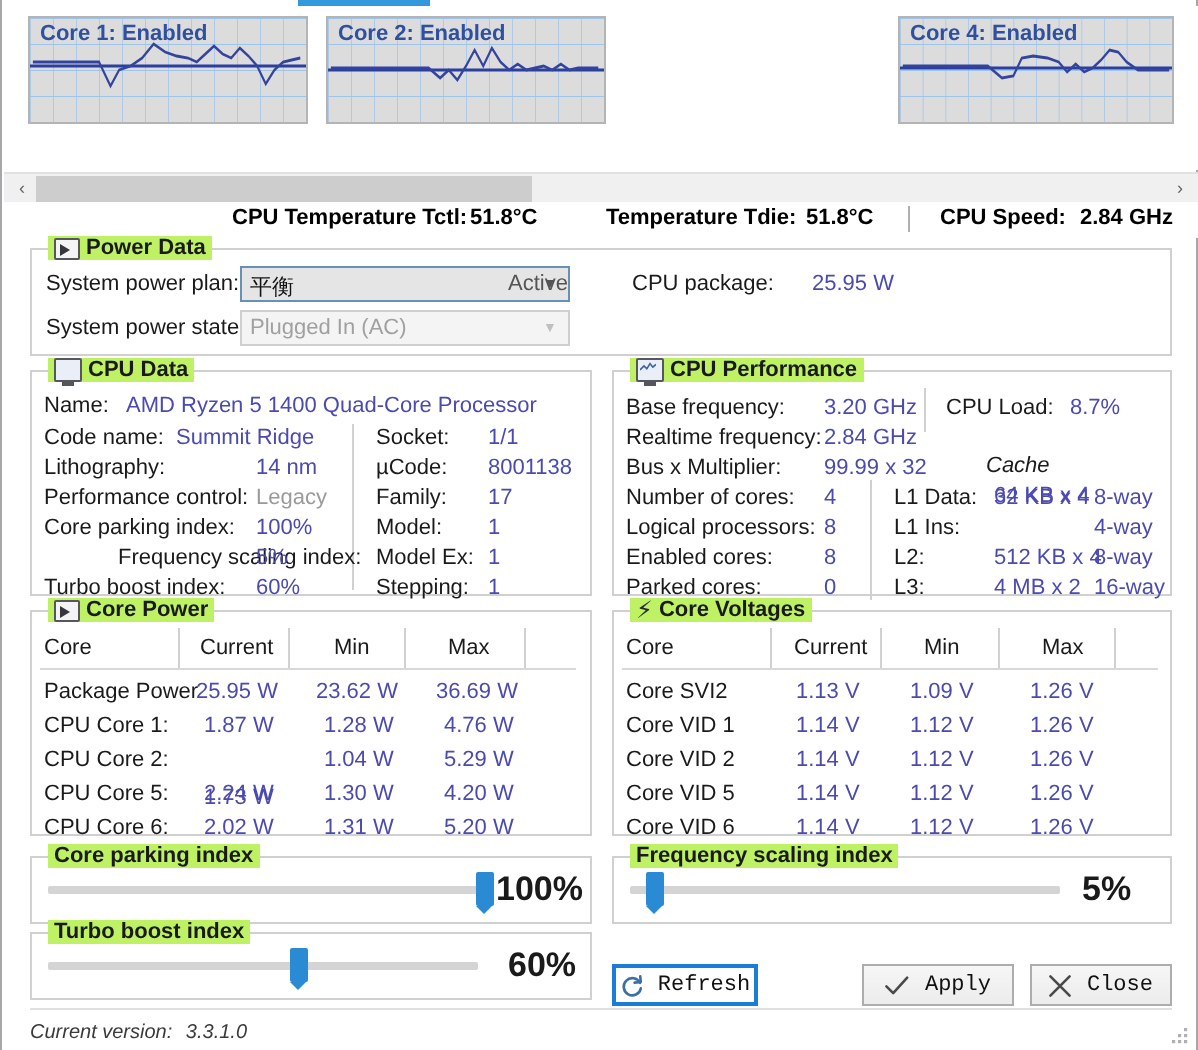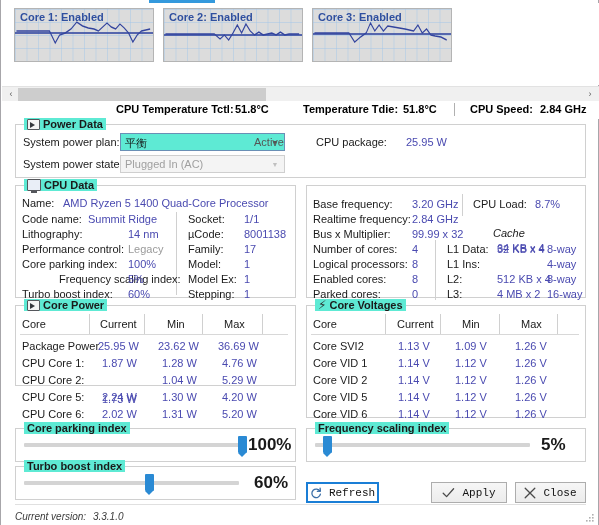--- a/index.html
+++ b/index.html
@@ -36,37 +36,37 @@
   .hs-right{right:2px;}
   .hs-track{position:absolute;left:16px;top:1px;right:16px;height:13px;background:#f0f0f0;}
   .hs-thumb{position:absolute;left:16px;top:1px;width:248px;height:13px;background:#cdcdcd;}
   
   .temp-strip{position:absolute;left:1px;top:101px;width:597px;height:18px;background:#fff;font-weight:bold;font-size:11px;}
   .temp-strip span{position:absolute;top:2px;white-space:nowrap;}
   .t-sep{position:absolute;top:2px;width:1px;height:13px;background:#b0b0b0;}
   
   .gb{position:absolute;border:1px solid #d0d0d0;box-sizing:border-box;background:#fff;}
   .gb-title{
-    position:absolute;top:-7px;left:8px;background:#5eead4;padding:0 3px;
+    position:absolute;top:-7px;left:8px;background:#bef264;padding:0 3px;
     font-weight:bold;font-size:11px;color:#1a1a1a;white-space:nowrap;
     display:flex;align-items:center;gap:3px;
   }
   .ic{display:inline-block;vertical-align:middle;}
   .ic-arrowbox{width:11px;height:9px;border:1px solid #55575c;background:#f4f4f4;position:relative;border-radius:1px;}
   .ic-arrowbox::after{content:"";position:absolute;left:2px;top:2px;width:0;height:0;border-left:5px solid #35373c;border-top:3px solid transparent;border-bottom:3px solid transparent;}
   .ic-monitor{width:12px;height:10px;border:1px solid #55575c;background:#e9eef7;position:relative;border-radius:1px;}
   .ic-monitor::after{content:"";position:absolute;left:3px;bottom:-3px;width:6px;height:2px;background:#55575c;}
   .ic-monitor .wave{position:absolute;left:1px;top:1px;width:8px;height:5px;}
   .ic-bolt{font-size:12px;color:#2b2b2b;line-height:10px;font-weight:bold;}
   
   .lb{position:absolute;color:#1a1a1a;font-size:11px;white-space:nowrap;}
   .vl{position:absolute;color:#4a4ab0;font-size:11px;white-space:nowrap;}
   .vl-gray{position:absolute;color:#9a9a9a;font-size:11px;white-space:nowrap;}
   
-  .combo{position:absolute;height:18px;border:1px solid #6a8fb5;background:#5eead4;box-sizing:border-box;font-size:11px;}
+  .combo{position:absolute;height:18px;border:1px solid #6a8fb5;background:#e5e5e5;box-sizing:border-box;font-size:11px;}
   .combo .txt{position:absolute;left:4px;top:2px;color:#111;}
   .combo .arrow{position:absolute;right:1px;top:0;width:16px;height:16px;color:#555;font-size:7px;line-height:18px;text-align:center;}
   .combo.disabled{border:1px solid #cfcfcf;background:#f4f4f4;}
   .combo.disabled .txt{color:#a0a0a0;}
   .combo.disabled .arrow{color:#c0c0c0;}
   
   .thead{position:absolute;font-size:11px;color:#1a1a1a;white-space:nowrap;}
   .tcell{position:absolute;font-size:11px;color:#4a4ab0;white-space:nowrap;}
   .tlabel{position:absolute;font-size:11px;color:#1a1a1a;white-space:nowrap;}
   .hdr-line{position:absolute;height:1px;background:#d8d8d8;}
@@ -118,29 +118,29 @@
 
     <div class="graph-card" style="left:162px;">
       <svg class="graph-svg" width="138" height="52" viewBox="0 0 192 52" preserveAspectRatio="none">
         <rect width="192" height="52" fill="url(#g1)"></rect>
         <line x1="0" y1="26" x2="192" y2="26" stroke="#2a3f9e" stroke-width="1.6"></line>
         <polyline id="poly2" fill="none" stroke="#33449e" stroke-width="1.4" points="2,25 16,25 30,25 44,25 58,25 70,25 78,30 84,26 90,31 96,24 102,16 108,24 114,15 120,22 126,26 132,23 138,26 144,25 150,24 156,26 162,23 168,26 174,25 180,25 188,25"></polyline>
       </svg>
       <div class="graph-label">Core 2: Enabled</div>
     </div>
 
-    <div class="graph-card" style="left:311px;">
-      <svg class="graph-svg" width="138" height="52" viewBox="0 0 192 52" preserveAspectRatio="none">
+
+    <div class="graph-card" style="left:448px;width:138px;">
+      <svg class="graph-svg" width="136" height="52" viewBox="0 0 192 52" preserveAspectRatio="none">
         <rect width="192" height="52" fill="url(#g1)"></rect>
         <line x1="0" y1="25" x2="192" y2="25" stroke="#2a3f9e" stroke-width="1.6"></line>
-        <polyline id="poly3" fill="none" stroke="#33449e" stroke-width="1.4" points="2,24 14,24 26,24 38,24 50,24 58,33 66,28 74,24 80,14 86,22 92,16 98,22 104,17 112,18 120,19 128,20 134,21 140,22 146,16 152,24 158,20 164,26 170,27 178,28 186,31"></polyline>
+        <polyline id="poly4" fill="none" stroke="#33449e" stroke-width="1.4" points="2,24 16,24 32,24 48,24 62,24 72,30 80,29 86,20 94,19 104,20 112,22 118,27 124,23 130,27 136,25 142,21 148,16 154,17 160,22 168,26 176,26 184,26 190,26"></polyline>
       </svg>
-      <div class="graph-label">Core 3: Enabled</div>
-    </div>
-
+      <div class="graph-label">Core 4: Enabled</div>
+    </div>
   </div>
 
   <div class="hscroll">
     <div class="hs-arrow hs-left">‹</div>
     <div class="hs-track"></div>
     <div class="hs-thumb"></div>
     <div class="hs-arrow hs-right">›</div>
   </div>
 
   <div class="temp-strip">
@@ -204,20 +204,28 @@
     <div class="vl" style="left:228px;top:57px;">17</div>
     <div class="lb" style="left:172px;top:72px;">Model:</div>
     <div class="vl" style="left:228px;top:72px;">1</div>
     <div class="lb" style="left:172px;top:87px;">Model Ex:</div>
     <div class="vl" style="left:228px;top:87px;">1</div>
     <div class="lb" style="left:172px;top:102px;">Stepping:</div>
     <div class="vl" style="left:228px;top:102px;">1</div>
   </div>
 
   <div class="gb" style="left:305px;top:185px;width:280px;height:113px;">
+    <div class="gb-title">
+      <span class="ic ic-monitor">
+        <svg class="wave" viewBox="0 0 8 5">
+            <polyline points="0,4 2,2 3.4,3.4 5,0.8 6.4,2.6 8,1.2" fill="none" stroke="#3a5fa8" stroke-width="0.8"></polyline>
+          </svg>
+      </span>
+      <span>CPU Performance</span>
+    </div>
 
     <div class="lb" style="left:6px;top:12px;">Base frequency:</div>
     <div class="vl" style="left:105px;top:12px;">3.20 GHz</div>
     <div class="lb" style="left:6px;top:27px;">Realtime frequency:</div>
     <div class="vl" style="left:105px;top:27px;">2.84 GHz</div>
     <div class="lb" style="left:6px;top:42px;">Bus x Multiplier:</div>
     <div class="vl" style="left:105px;top:42px;">99.99 x 32</div>
     <div class="lb" style="left:6px;top:57px;">Number of cores:</div>
     <div class="vl" style="left:105px;top:57px;">4</div>
     <div class="lb" style="left:6px;top:72px;">Logical processors:</div>
@@ -244,21 +252,21 @@
 
     <div class="lb" style="left:140px;top:87px;">L2:</div>
     <div class="vl" style="left:190px;top:87px;">512 KB x 4</div>
     <div class="vl" style="left:240px;top:87px;">8-way</div>
 
     <div class="lb" style="left:140px;top:102px;">L3:</div>
     <div class="vl" style="left:190px;top:102px;">4 MB x 2</div>
     <div class="vl" style="left:240px;top:102px;">16-way</div>
   </div>
 
-  <div class="gb" style="left:14px;top:305px;width:281px;height:81px;">
+  <div class="gb" style="left:14px;top:305px;width:281px;height:113px;">
     <div class="gb-title">
       <span class="ic ic-arrowbox"></span>
       <span>Core Power</span>
     </div>
     <div class="thead" style="left:6px;top:12px;">Core</div>
     <div class="thead" style="left:84px;top:12px;">Current</div>
     <div class="thead" style="left:151px;top:12px;">Min</div>
     <div class="thead" style="left:208px;top:12px;">Max</div>
     <div class="col-div" style="left:73px;top:8px;height:20px;"></div>
     <div class="col-div" style="left:128px;top:8px;height:20px;"></div>

